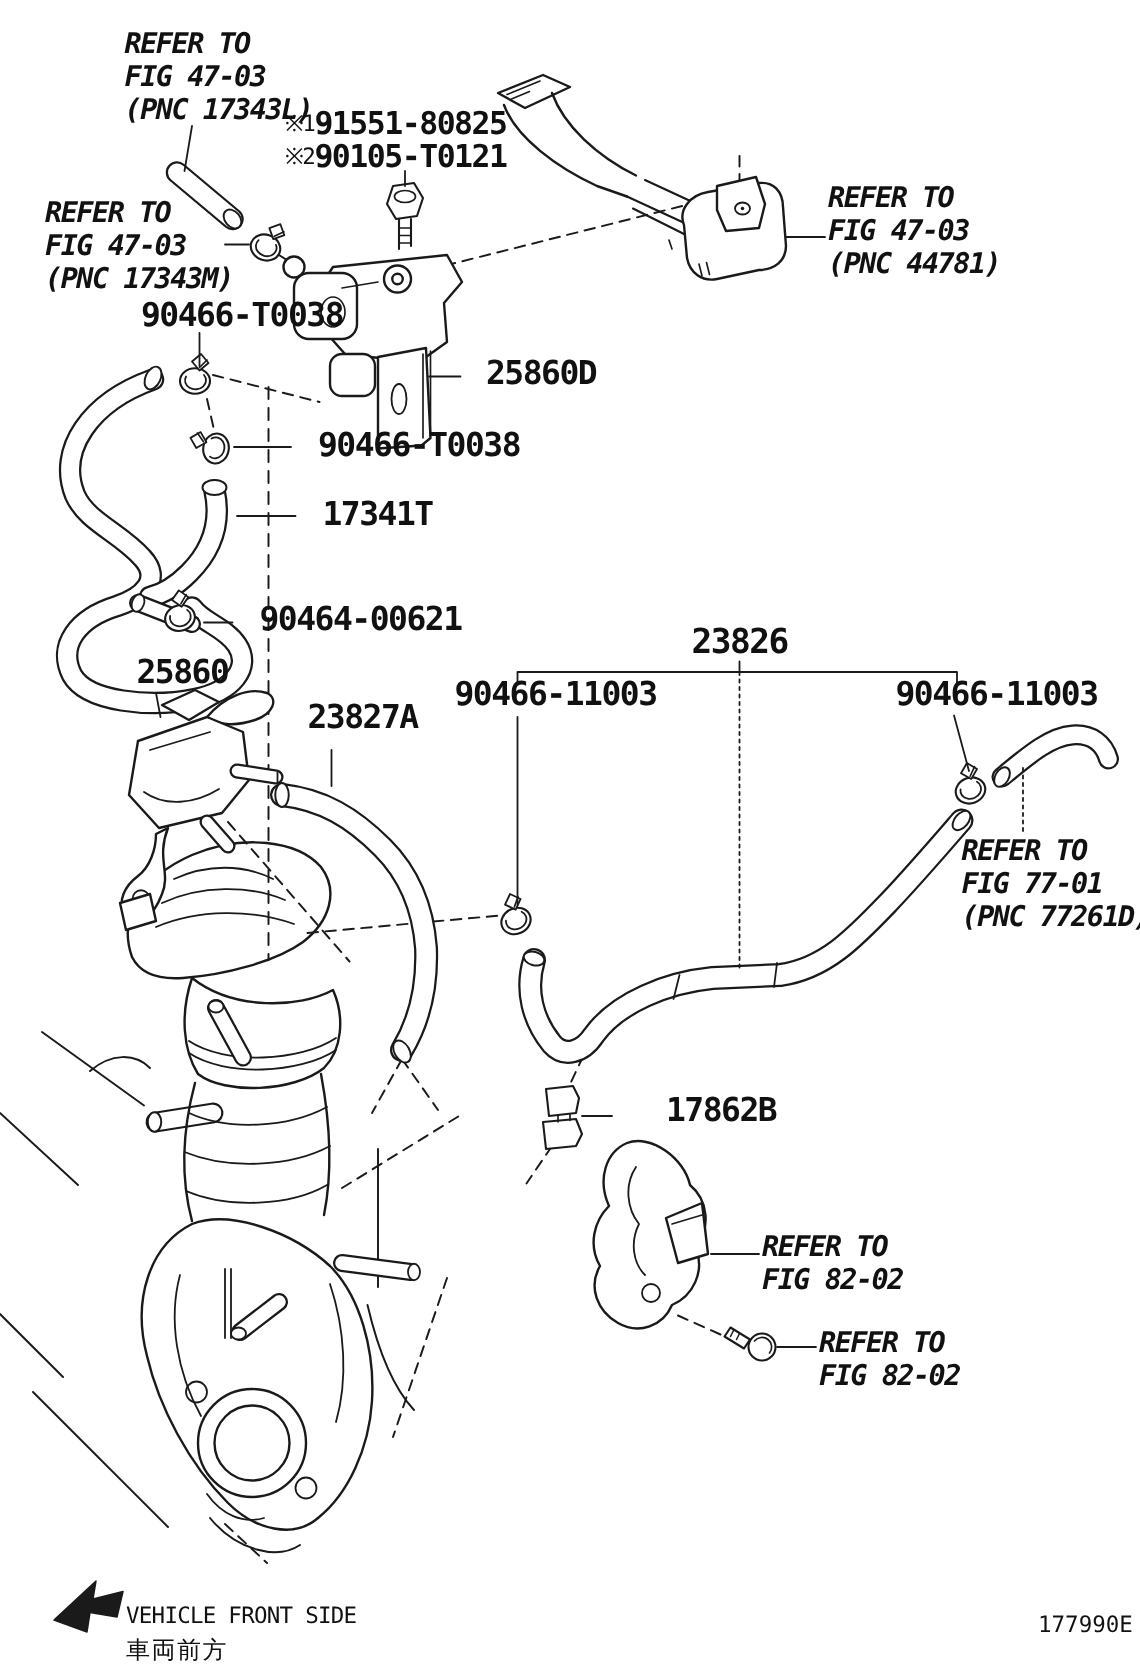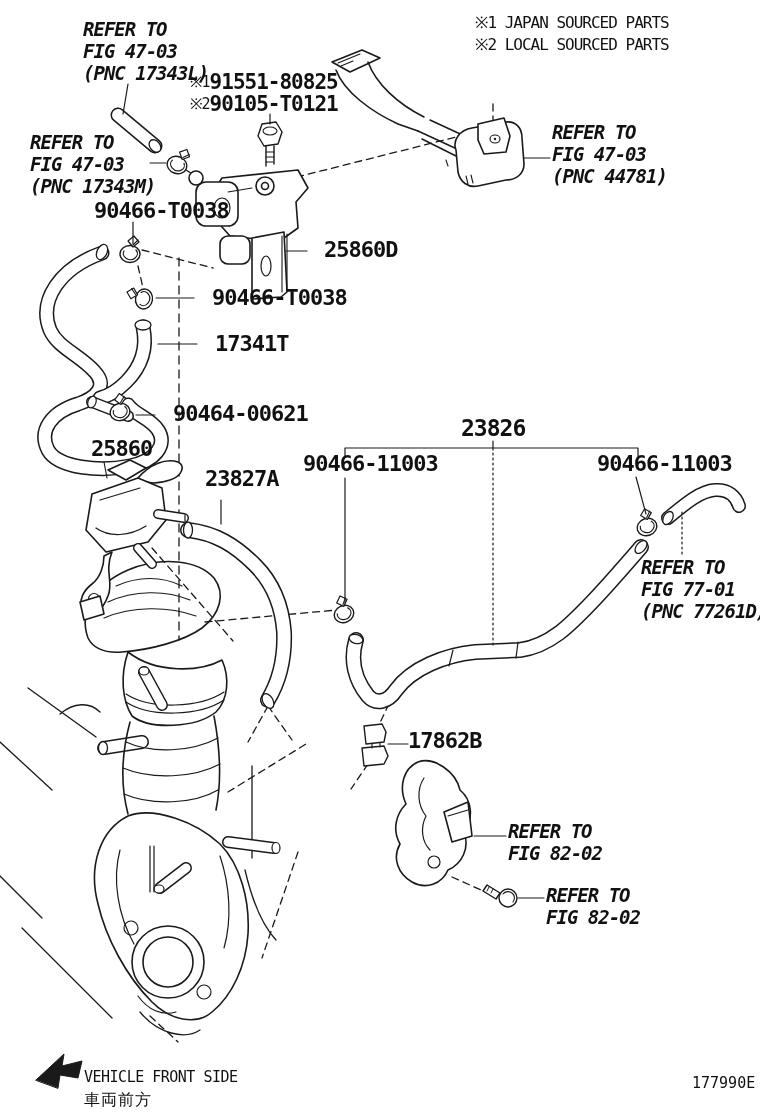--- a/index.html
+++ b/index.html
@@ -238,24 +238,20 @@
       <path d="M550,158 H524"></path>
       <path d="M682,512 V554" stroke-dasharray="2 3"></path>
       <path d="M408,744 H388"></path>
       <path d="M506,836 H474"></path>
       <path d="M544,898 H518"></path>
     </g>
 
     <path d="M36,1080 L64,1054 L62,1066 L82,1061 L78,1078 L60,1075 L58,1088 Z" fill="#1a1a1a" stroke="#1a1a1a" stroke-width="1"></path>
   </svg>
 
-  <div class="lbl legend" style="left:475px;top:12px;">
-    <div>※1 JAPAN SOURCED PARTS</div>
-    <div>※2 LOCAL SOURCED PARTS</div>
-  </div>
 
   <div class="lbl ref" style="left:83px;top:18px;">
     <div>REFER TO</div>
     <div>FIG 47-03</div>
     <div>(PNC 17343L)</div>
   </div>
 
   <div class="lbl" style="left:190px;top:72px;">
     <div class="mark-row"><span class="star">※1</span><span class="num">91551-80825</span></div>
     <div class="mark-row"><span class="star">※2</span><span class="num">90105-T0121</span></div>
@@ -276,21 +272,21 @@
   <div class="lbl pn" style="left:78px;top:201px;">90466-T0038</div>
   <div class="lbl pn" style="left:308px;top:240px;">25860D</div>
   <div class="lbl pn" style="left:196px;top:288px;">90466-T0038</div>
   <div class="lbl pn" style="left:199px;top:334px;">17341T</div>
   <div class="lbl pn" style="left:157px;top:404px;">90464-00621</div>
   <div class="lbl pn" style="left:75px;top:439px;text-align:right;">25860</div>
   <div class="lbl pn" style="left:189px;top:469px;">23827A</div>
   <div class="lbl pn-big" style="left:461px;top:417px;">23826</div>
   <div class="lbl pn" style="left:287px;top:454px;">90466-11003</div>
   <div class="lbl pn" style="left:581px;top:454px;">90466-11003</div>
-  <div class="lbl pn" style="left:392px;top:731px;text-align:center;">17862B</div>
+  <div class="lbl pn" style="left:428px;top:731px;text-align:center;">17862B</div>
 
   <div class="lbl ref" style="left:641px;top:556px;">
     <div>REFER TO</div>
     <div>FIG 77-01</div>
     <div>(PNC 77261D)</div>
   </div>
 
   <div class="lbl ref" style="left:508px;top:820px;">
     <div>REFER TO</div>
     <div>FIG 82-02</div>

